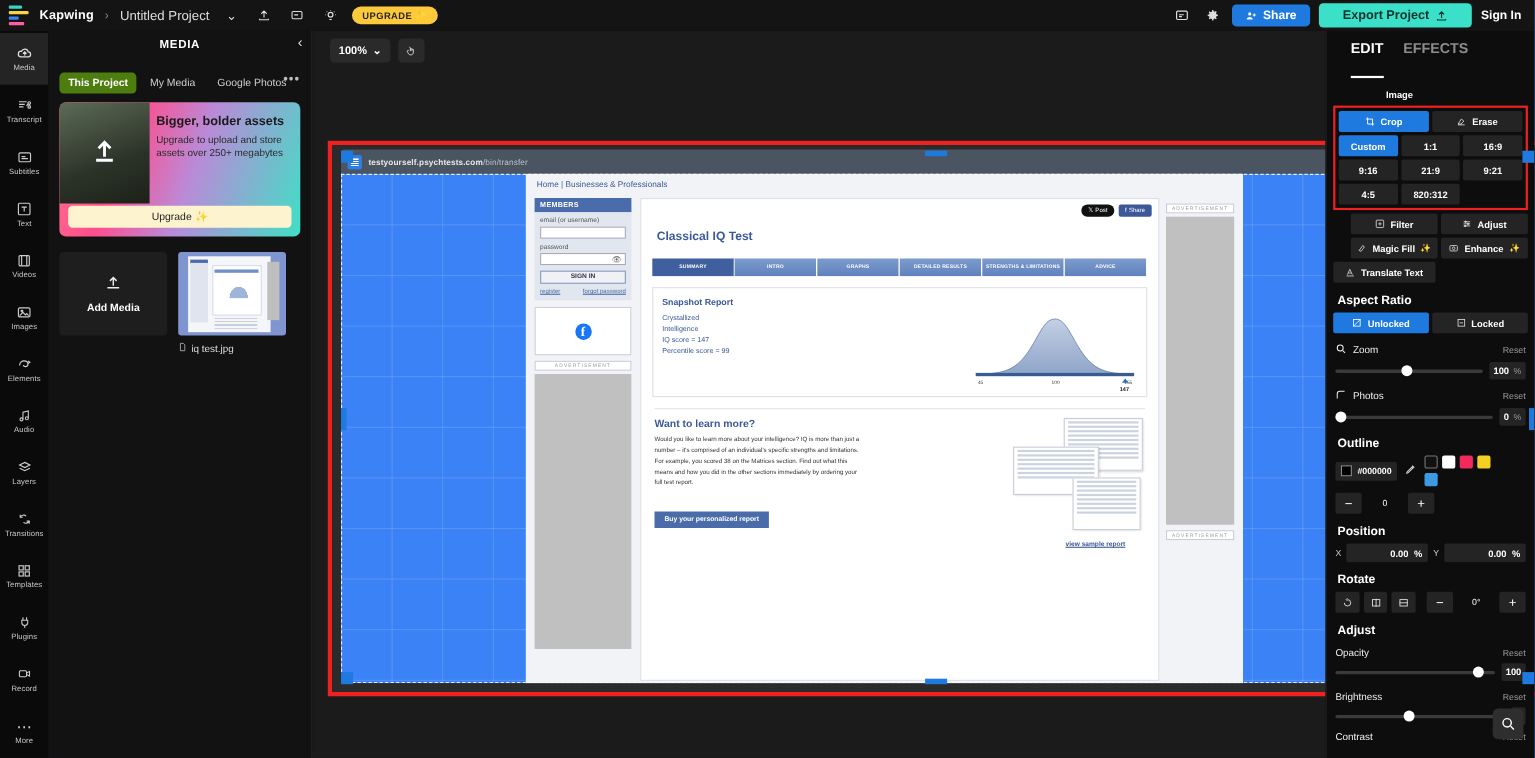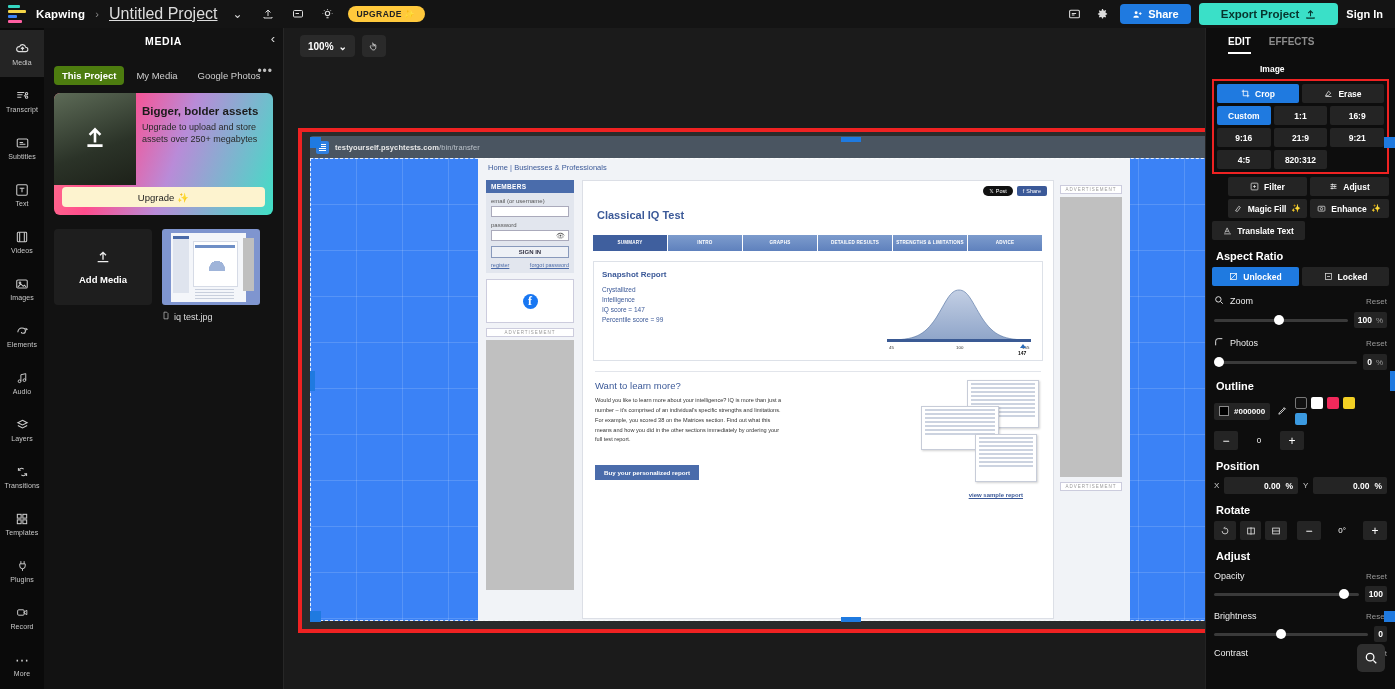--- a/index.html
+++ b/index.html
@@ -16,21 +16,21 @@
     padding: 0 8px; gap: 10px; position: relative; z-index: 20;
   }
   .kw-logo { display:flex; flex-direction:column; gap:2px; width:18px; }
   .kw-logo i { display:block; height:3px; border-radius:1px; }
   .kw-logo i:nth-child(1){ background:#35d6c2; width:12px; }
   .kw-logo i:nth-child(2){ background:#f5d547; width:18px; }
   .kw-logo i:nth-child(3){ background:#3b82f6; width:9px; }
   .kw-logo i:nth-child(4){ background:#ff5fa2; width:14px; }
   .brand { font-size:11.5px; font-weight:bold; letter-spacing:.2px; }
   .crumb-sep { color:#8a8a8a; font-size:11px; }
-  .proj-name { font-size:16px; color:#ddd;text-decoration:underline; }
+  .proj-name { font-size:12px; color:#ddd; }
   .tb-ico { color:#d8d8d8; display:flex; align-items:center; justify-content:center;
             width:20px; height:20px; font-size:12px; }
   .upgrade-pill {
     background:#ffc93c; color:#222; font-size:8.5px; font-weight:bold;
     padding:3px 9px; border-radius:10px; letter-spacing:.4px; display:flex;
     align-items:center; gap:3px;
   }
   .tb-right { margin-left:auto; display:flex; align-items:center; gap:8px; }
   .btn-share {
     background:#1f7ae0; color:#fff; font-size:11px; font-weight:bold;
@@ -187,21 +187,21 @@
          letter-spacing:.2px; line-height:1.35; display:flex; align-items:center; justify-content:center; }
   .tab.active { background:#3f5f9e; }
 
   .panel { margin:10px; border:1px solid #dde1e8; padding:8px; position:relative; height:100px; }
   .panel-h { font-size:8px; font-weight:bold; color:#3b5998; margin-bottom:6px; }
   .snap-lines { font-size:6.5px; color:#3b5998; line-height:1.55; }
   .bell { position:absolute; right:8px; top:16px; width:150px; height:78px; }
 
   .sep { height:1px; background:#e2e5eb; margin:6px 12px; }
   .learn { margin:8px 12px 0 12px; position:relative; }
-  .learn-h { font-size:9.5px; color:#3b5998; font-weight:normal; margin-bottom:5px; }
+  .learn-h { font-size:9.5px; color:#3b5998; font-weight:bold; margin-bottom:5px; }
   .learn-p { font-size:5.6px; color:#333; line-height:1.75; width:188px; }
   .buy-btn { background:#4a6cab; color:#fff; font-size:6.2px; font-weight:bold;
              padding:4px 9px; display:inline-block; margin-top:20px; }
   .samples { position:absolute; right:0; top:-2px; width:120px; height:112px; }
   .spage { position:absolute; background:#fff; border:1px solid #c7ccd8;
            box-shadow:1px 1px 2px rgba(0,0,0,.18); }
   .spage i { display:block; height:2px; background:#ccd3e0; margin:2px 3px; }
   .spage .hd { height:5px; background:#5f81bd; margin:0; }
   .vsr { position:absolute; right:18px; bottom:-8px; font-size:6px; color:#3b5998;
          text-decoration:underline; font-weight:bold; }
@@ -209,21 +209,21 @@
   .handle { position:absolute; background:#1f7ae0; z-index:5; }
   .h-corner { width:11px; height:11px; }
   .h-edge { background:#1f7ae0; }
   .dash-frame { position:absolute; left:8px; top:26px; right:6px; bottom:8px;
                 border:1px dashed rgba(255,255,255,.85); }
 
   
   .right { position:absolute; right:0; top:28px; width:190px; height:661px;
            background:#0d0d0d; border-left:1px solid #232323; overflow:hidden; }
   .r-tabs { display:flex; gap:18px; padding:8px 22px 0 22px; }
-  .r-tab { font-size:10px; font-weight:bold; color:#8c8c8c; padding-bottom:5px; }
+  .r-tab { font-size:13px; font-weight:bold; color:#8c8c8c; padding-bottom:18px; }
   .r-tab.active { color:#fff; border-bottom:2px solid #fff; }
   .r-sec { font-size:8.5px; font-weight:bold; margin:10px 0 5px 10px; color:#fff;padding-left:44px; }
   .crop-hl { margin:0 6px; border:2px solid #ef2222; padding:3px; }
   .grid2 { display:grid; grid-template-columns:1fr 1fr; gap:3px; }
   .grid3 { display:grid; grid-template-columns:1fr 1fr 1fr; gap:3px; margin-top:3px; }
   .cell { background:#242424; height:19px; display:flex; align-items:center;
           justify-content:center; gap:5px; font-size:8.5px; font-weight:bold;
           color:#fff; border-radius:2px; }
   .cell.blue { background:#1f7ae0; }
   .cell.empty { background:transparent; }

